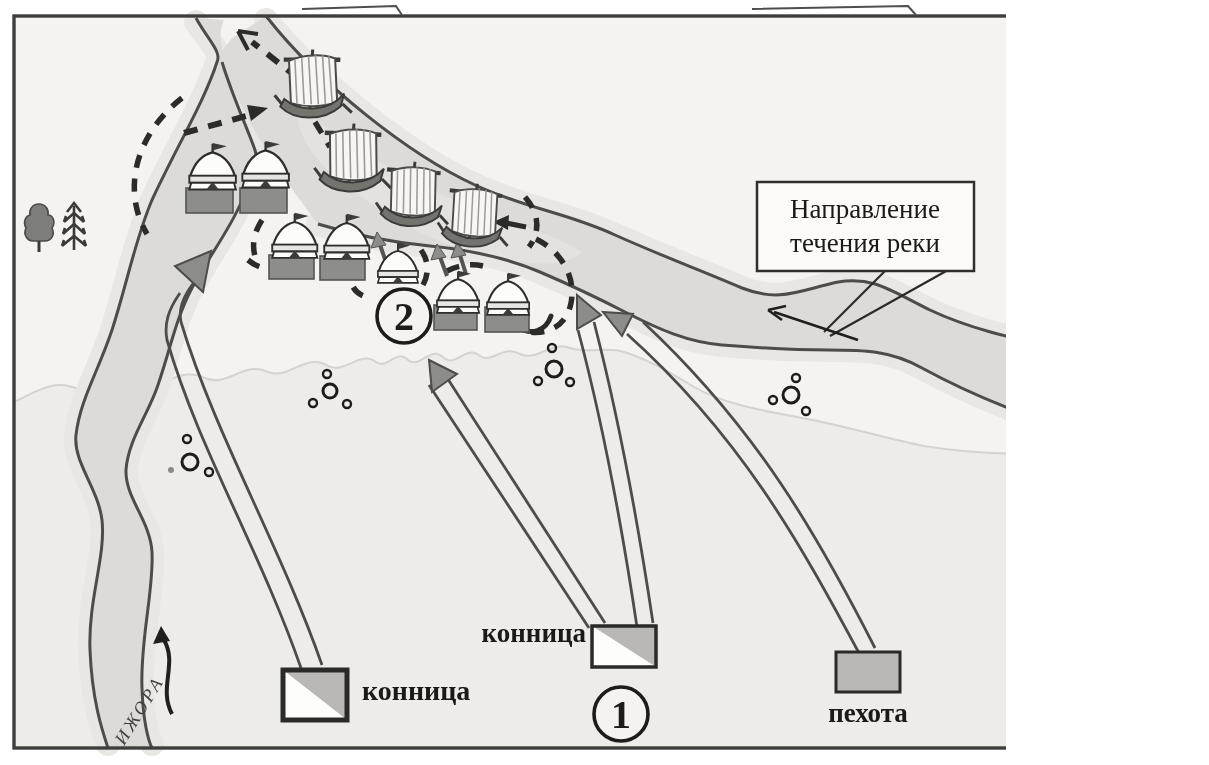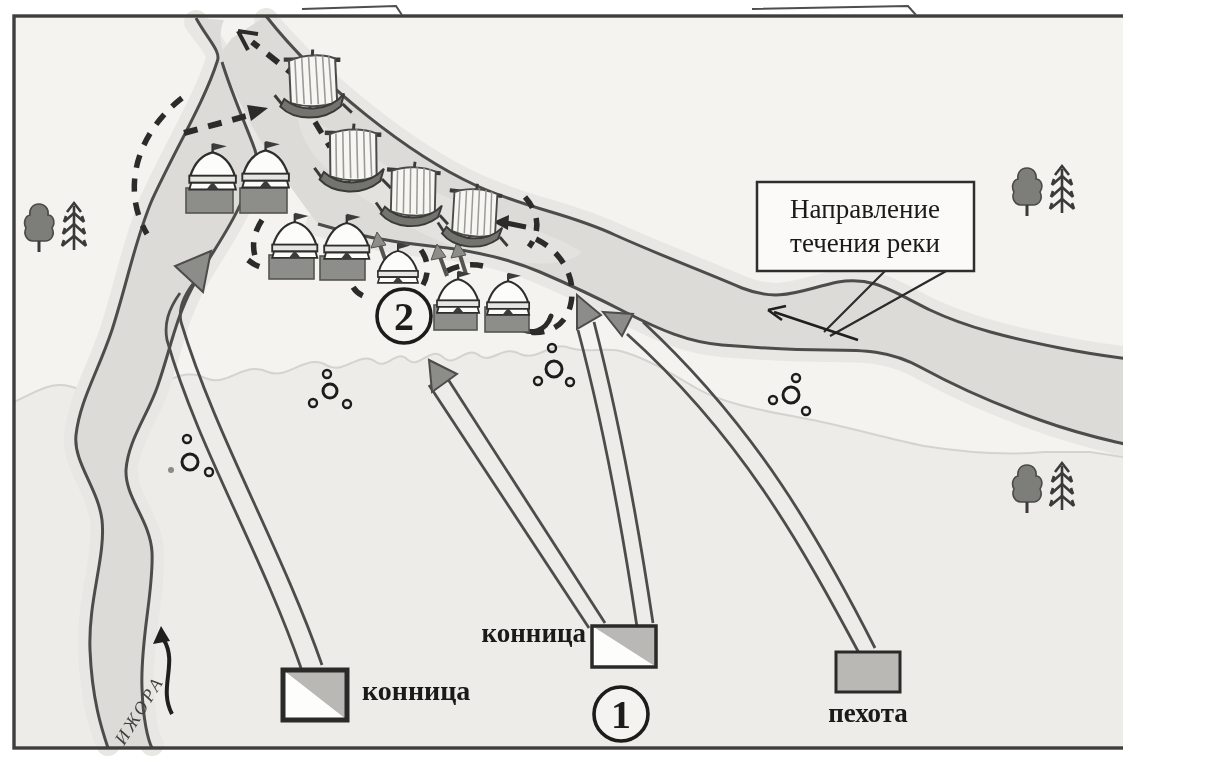--- a/index.html
+++ b/index.html
@@ -1,16 +1,16 @@
 <!DOCTYPE html>
 <html><head>
 <meta charset="utf-8">
 <style>
   html,body{margin:0;padding:0;background:#ffffff;}
-  .stage{position:relative;width:1123px;height:765px;background:#ffffff;overflow:hidden;
+  .stage{position:relative;width:1006px;height:765px;background:#ffffff;overflow:hidden;
          font-family:"Liberation Serif", serif;}
   svg{position:absolute;left:0;top:0;}
   text{font-family:"Liberation Serif", serif;}
 </style>
 </head>
 <body>
 
 <div class="stage">
 <svg width="1209" height="765" viewBox="0 0 1209 765">
 

